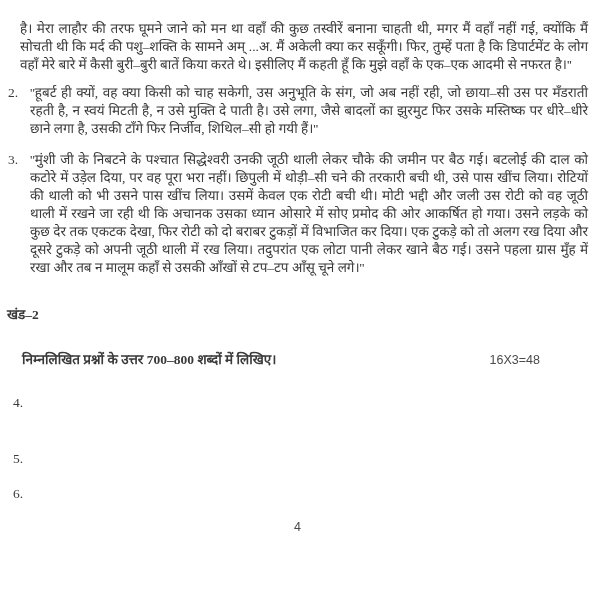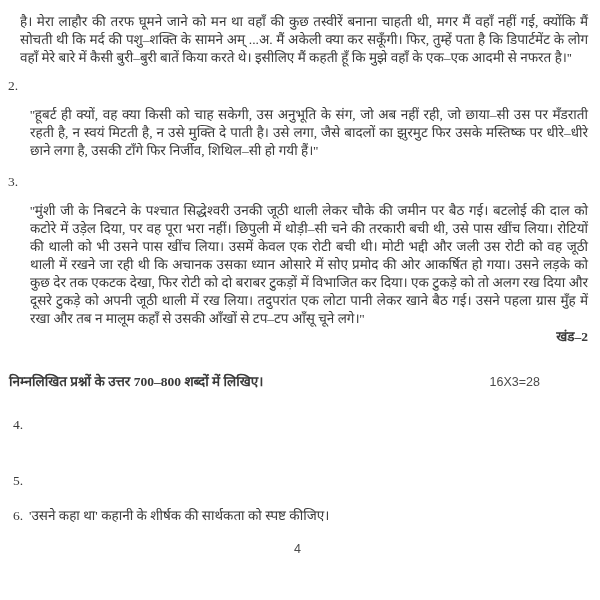--- a/index.html
+++ b/index.html
@@ -12,55 +12,55 @@
     height: 600px;
     overflow: hidden;
     font-family: "Liberation Serif", "DejaVu Sans", serif;
     color: #3a3a3a;
     -webkit-font-smoothing: antialiased;
   }
   .doc {
     box-sizing: border-box;
     width: 600px;
     height: 555px;
-    padding: 13px 12px 0 7px;
+    padding: 20px 12px 0 7px;
     font-size: 13.5px;
     line-height: 18px;
   }
   .cont-para {
     margin: 0 0 0 13px;
     text-align: justify;
   }
   .numbered-item {
     display: flex;
     align-items: flex-start;
     margin-top: 10px;
   }
   .numbered-item .num {
     flex: 0 0 22px;
     text-align: left;
     padding-left: 1px;
   }
   .numbered-item .itm-text {
     flex: 1;
     text-align: justify;
-    margin-top: 29px;
   }
   .item-3 { margin-top: 13px; }
   .section-heading {
-    text-align: right;
+    margin-top: 29px;
+    text-align: left;
     font-weight: bold;
     font-size: 13.5px;
   }
   .instruction-row {
     display: flex;
     justify-content: space-between;
     align-items: baseline;
     margin-top: 27px;
-    margin-left: 2px;
+    margin-left: 15px;
   }
   .instruction-text {
     font-weight: bold;
   }
   .marks {
     font-family: "Liberation Sans", sans-serif;
     font-size: 12.5px;
     color: #4a4a4a;
     margin-right: 48px;
     white-space: nowrap;
@@ -99,31 +99,30 @@
 
   <div class="numbered-item item-3">
     <span class="num">3.</span>
     <span class="itm-text">''मुंशी जी के निबटने के पश्चात सिद्धेश्वरी उनकी जूठी थाली लेकर चौके की जमीन पर बैठ गई। बटलोई की दाल को कटोरे में उड़ेल दिया, पर वह पूरा भरा नहीं। छिपुली में थोड़ी–सी चने की तरकारी बची थी, उसे पास खींच लिया। रोटियों की थाली को भी उसने पास खींच लिया। उसमें केवल एक रोटी बची थी। मोटी भद्दी और जली उस रोटी को वह जूठी थाली में रखने जा रही थी कि अचानक उसका ध्यान ओसारे में सोए प्रमोद की ओर आकर्षित हो गया। उसने लड़के को कुछ देर तक एकटक देखा, फिर रोटी को दो बराबर टुकड़ों में विभाजित कर दिया। एक टुकड़े को तो अलग रख दिया और दूसरे टुकड़े को अपनी जूठी थाली में रख लिया। तदुपरांत एक लोटा पानी लेकर खाने बैठ गई। उसने पहला ग्रास मुँह में रखा और तब न मालूम कहाँ से उसकी आँखों से टप–टप आँसू चूने लगे।''</span>
   </div>
 
   <div class="section-heading">खंड–2</div>
 
   <div class="instruction-row">
     <span class="instruction-text">निम्नलिखित प्रश्नों के उत्तर 700–800 शब्दों में लिखिए।</span>
-    <span class="marks">16X3=28</span>
+    <span class="marks">16X3=48</span>
   </div>
 
   <div class="question q4">
     <span class="num">4.</span>
   </div>
 
   <div class="question q5">
     <span class="num">5.</span>
   </div>
 
   <div class="question q6">
     <span class="num">6.</span>
-    <span class="q-text">'उसने कहा था' कहानी के शीर्षक की सार्थकता को स्पष्ट कीजिए।</span>
   </div>
 
   <div class="page-number">4</div>
 
 </div>
 
 </body></html>

